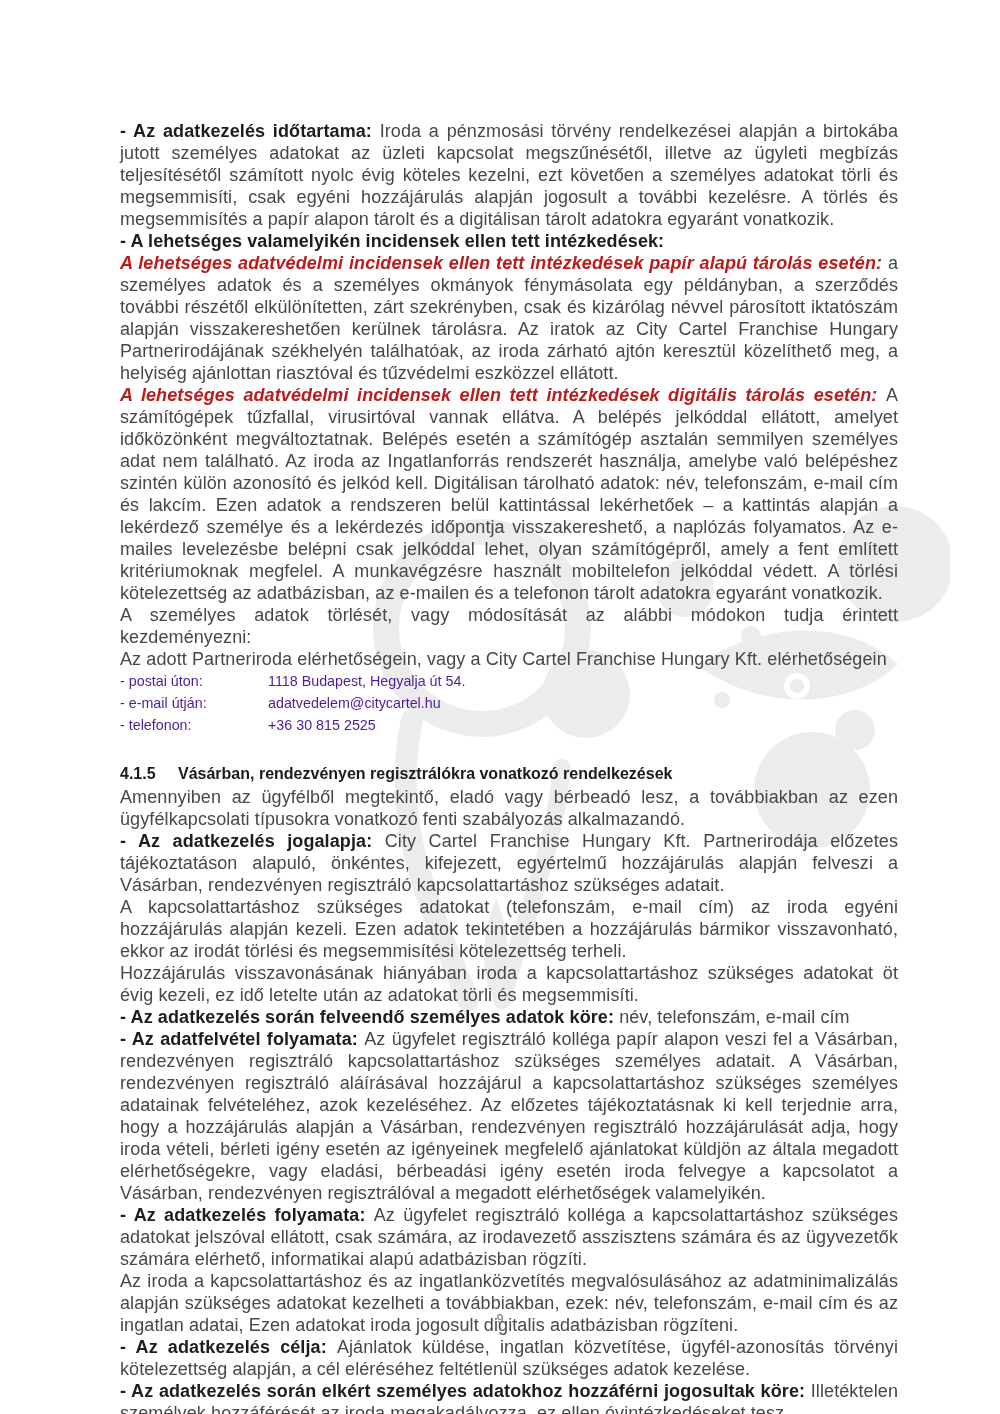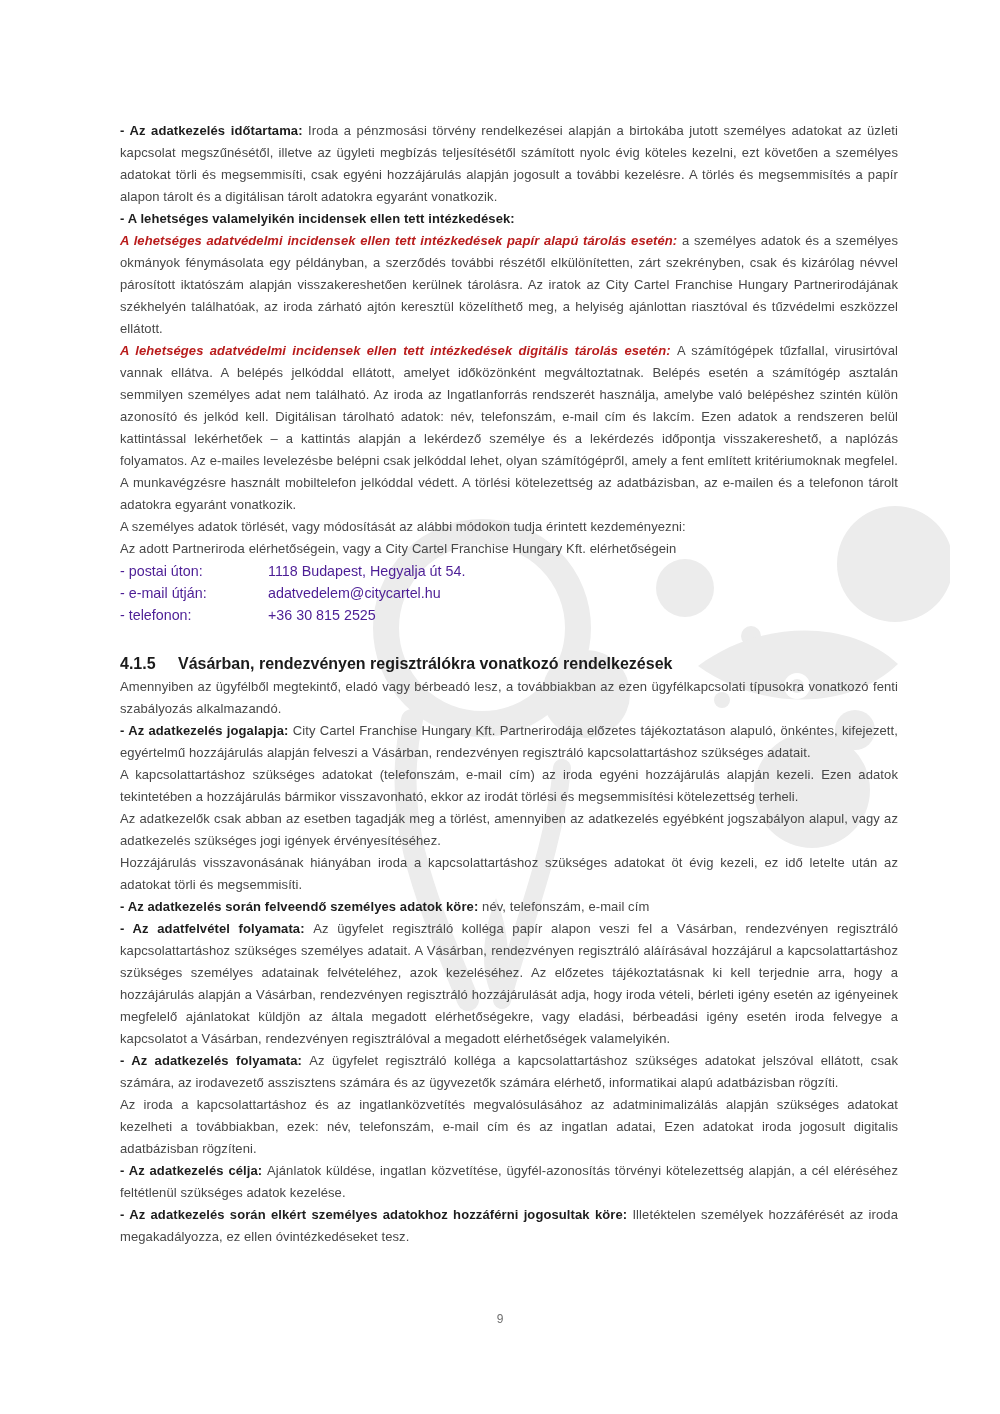--- a/index.html
+++ b/index.html
@@ -20,21 +20,21 @@
   }
   .content {
     position: absolute;
     left: 120px;
     top: 120px;
     width: 778px;
     z-index: 1;
   }
   .para {
     margin: 0;
-    font-size: 13px;
+    font-size: 18px;
     line-height: 22px;
     color: #474747;
     text-align: justify;
     letter-spacing: 0.1px;
   }
   .para .r  { font-weight: 400; }
   .para .b  { font-weight: 700; color: #1d1d1d; }
   .para .bi { font-weight: 700; font-style: italic; color: #b91c1c; }
   .contact-row {
     display: flex;
@@ -115,21 +115,20 @@
         <span class="clabel">- telefonon:</span>
         <span class="cvalue">+36 30 815 2525</span>
       </div>
       <div class="heading">
         <span class="hnum">4.1.5</span>
         <span class="htext">Vásárban, rendezvényen regisztrálókra vonatkozó rendelkezések</span>
       </div>
       <div class="para"><span class="r">Amennyiben az ügyfélből megtekintő, eladó vagy bérbeadó lesz, a továbbiakban az ezen ügyfélkapcsolati típusokra vonatkozó fenti szabályozás alkalmazandó.</span></div>
       <div class="para"><span class="b">- Az adatkezelés jogalapja: </span><span class="r">City Cartel Franchise Hungary Kft. Partnerirodája előzetes tájékoztatáson alapuló, önkéntes, kifejezett, egyértelmű hozzájárulás alapján felveszi a Vásárban, rendezvényen regisztráló kapcsolattartáshoz szükséges adatait.</span></div>
       <div class="para"><span class="r">A kapcsolattartáshoz szükséges adatokat (telefonszám, e-mail cím) az iroda egyéni hozzájárulás alapján kezeli. Ezen adatok tekintetében a hozzájárulás bármikor visszavonható, ekkor az irodát törlési és megsemmisítési kötelezettség terheli.</span></div>
-      <div class="para"><span class="r">Az adatkezelők csak abban az esetben tagadják meg a törlést, amennyiben az adatkezelés egyébként jogszabályon alapul, vagy az adatkezelés szükséges jogi igények érvényesítéséhez.</span></div>
       <div class="para"><span class="r">Hozzájárulás visszavonásának hiányában iroda a kapcsolattartáshoz szükséges adatokat öt évig kezeli, ez idő letelte után az adatokat törli és megsemmisíti.</span></div>
       <div class="para"><span class="b">- Az adatkezelés során felveendő személyes adatok köre: </span><span class="r">név, telefonszám, e-mail cím</span></div>
       <div class="para"><span class="b">- Az adatfelvétel folyamata: </span><span class="r">Az ügyfelet regisztráló kolléga papír alapon veszi fel a Vásárban, rendezvényen regisztráló kapcsolattartáshoz szükséges személyes adatait. A Vásárban, rendezvényen regisztráló aláírásával hozzájárul a kapcsolattartáshoz szükséges személyes adatainak felvételéhez, azok kezeléséhez. Az előzetes tájékoztatásnak ki kell terjednie arra, hogy a hozzájárulás alapján a Vásárban, rendezvényen regisztráló hozzájárulását adja, hogy iroda vételi, bérleti igény esetén az igényeinek megfelelő ajánlatokat küldjön az általa megadott elérhetőségekre, vagy eladási, bérbeadási igény esetén iroda felvegye a kapcsolatot a Vásárban, rendezvényen regisztrálóval a megadott elérhetőségek valamelyikén.</span></div>
       <div class="para"><span class="b">- Az adatkezelés folyamata: </span><span class="r">Az ügyfelet regisztráló kolléga a kapcsolattartáshoz szükséges adatokat jelszóval ellátott, csak számára, az irodavezető asszisztens számára és az ügyvezetők számára elérhető, informatikai alapú adatbázisban rögzíti.</span></div>
       <div class="para"><span class="r">Az iroda a kapcsolattartáshoz és az ingatlanközvetítés megvalósulásához az adatminimalizálás alapján szükséges adatokat kezelheti a továbbiakban, ezek: név, telefonszám, e-mail cím és az ingatlan adatai, Ezen adatokat iroda jogosult digitalis adatbázisban rögzíteni.</span></div>
       <div class="para"><span class="b">- Az adatkezelés célja: </span><span class="r">Ajánlatok küldése, ingatlan közvetítése, ügyfél-azonosítás törvényi kötelezettség alapján, a cél eléréséhez feltétlenül szükséges adatok kezelése.</span></div>
       <div class="para"><span class="b">- Az adatkezelés során elkért személyes adatokhoz hozzáférni jogosultak köre: </span><span class="r">Illetéktelen személyek hozzáférését az iroda megakadályozza, ez ellen óvintézkedéseket tesz.</span></div>
     </div>
 
   <div class="footer">9</div>

